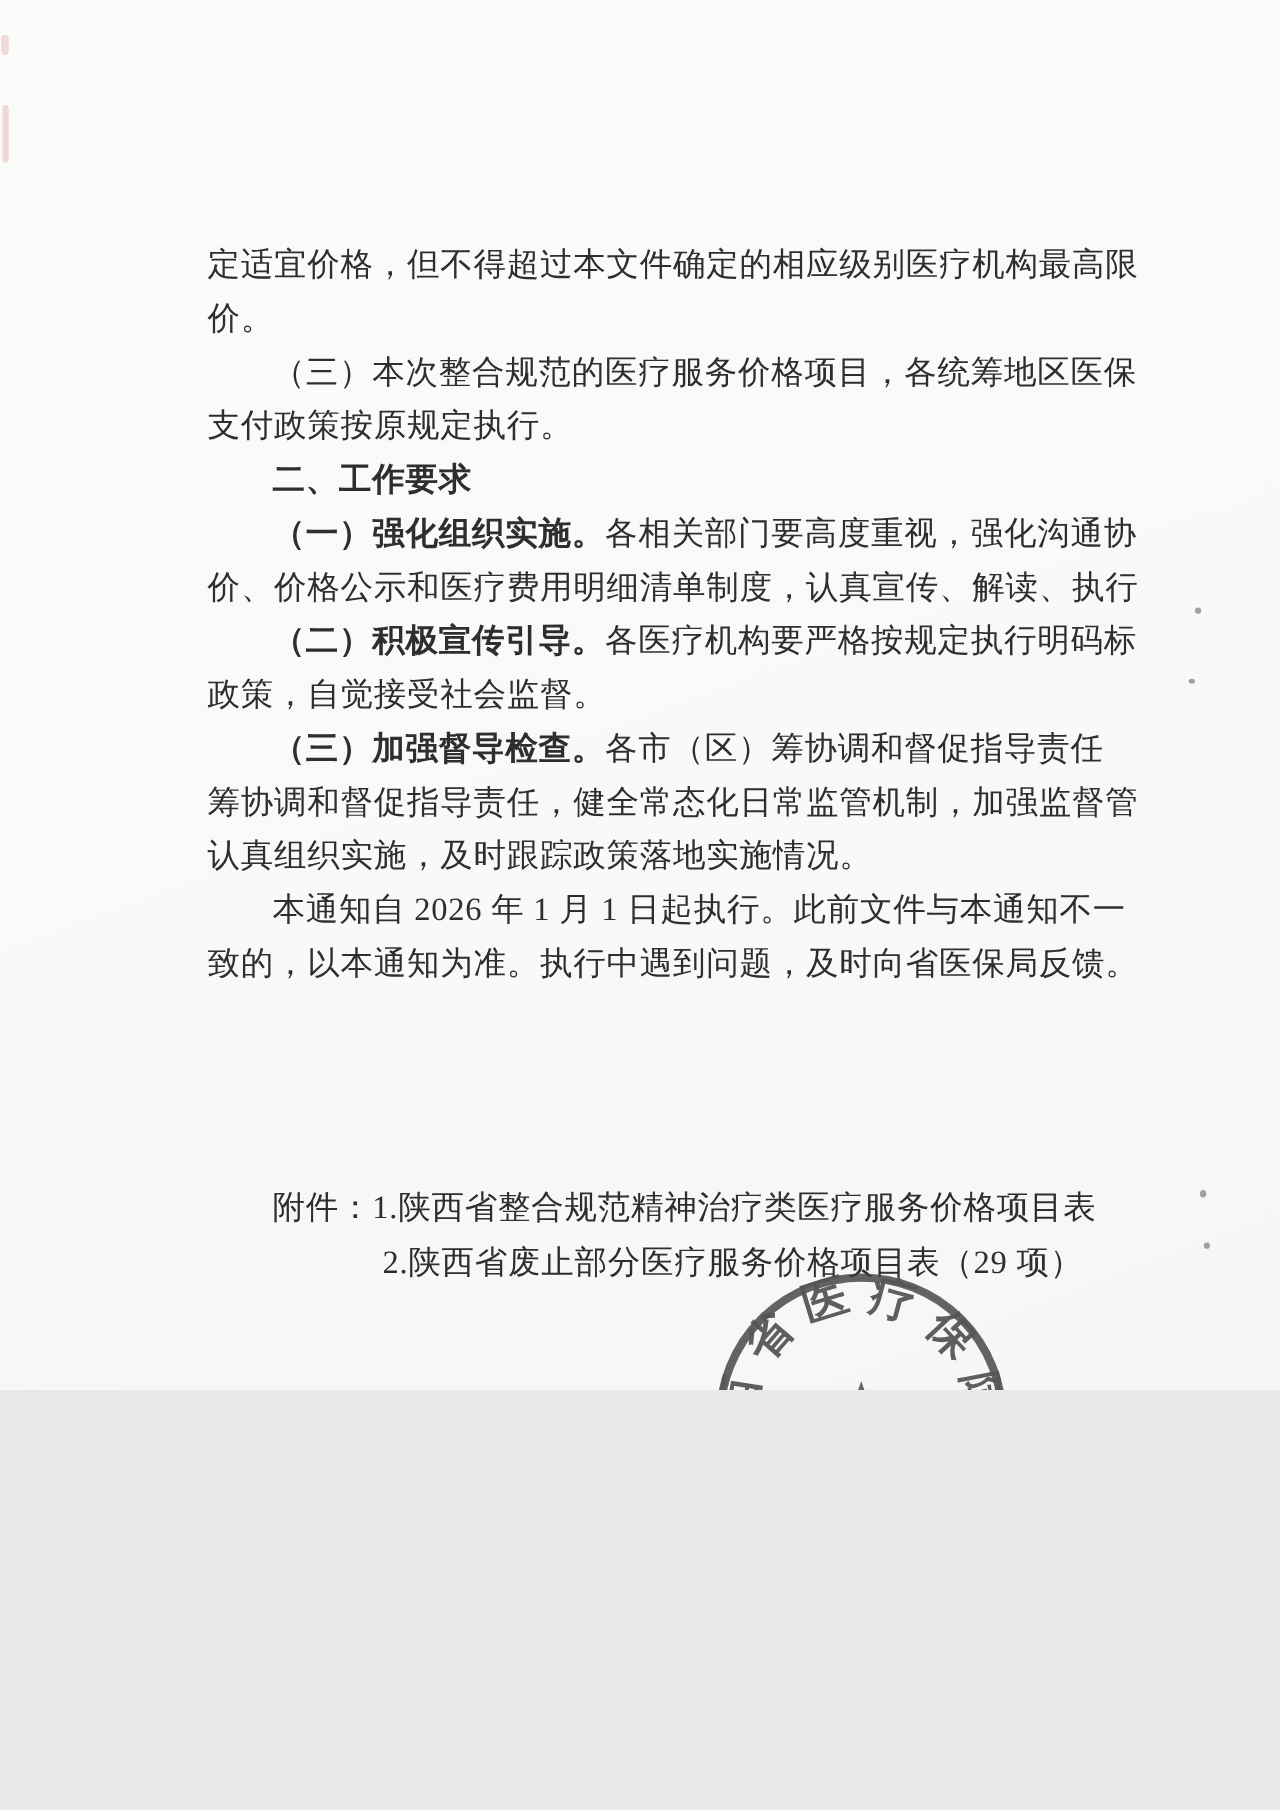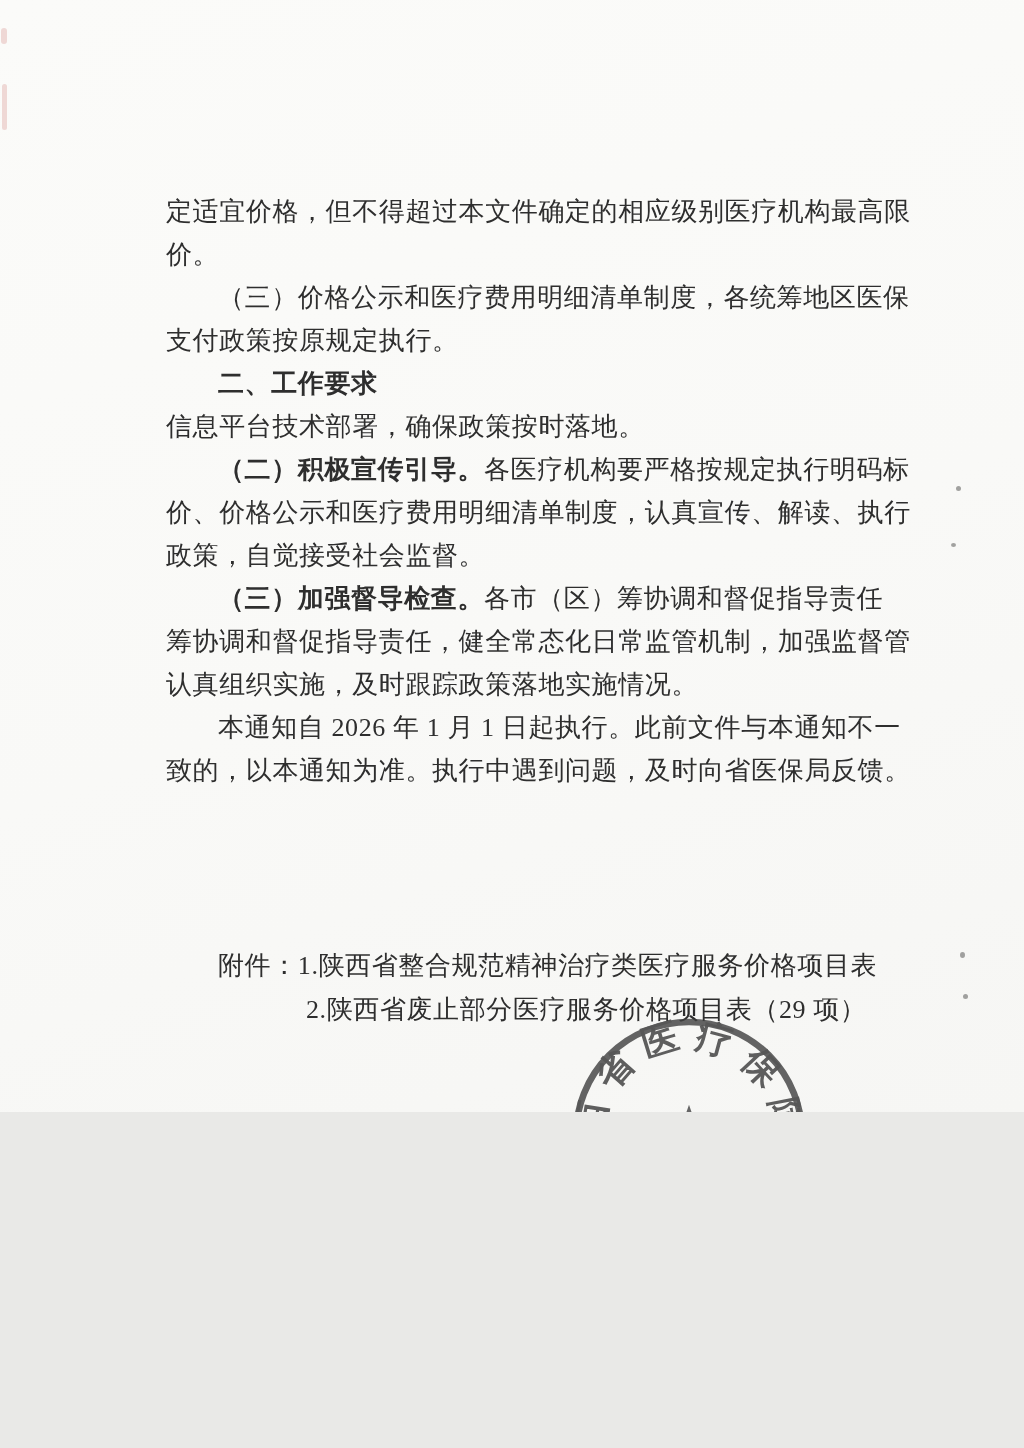--- a/index.html
+++ b/index.html
@@ -108,26 +108,26 @@
   .edge-mark.e2 { left: 2px; top: 84px; width: 5px; height: 46px; }
 </style>
 </head>
 <body>
 
 <div class="page">
 
   <div class="body-text">
     <div class="line"><span class="lead"></span><span>定适宜价格，但不得超过本文件确定的相应级别医疗机构最高限</span></div>
     <div class="line"><span class="lead"></span><span>价。</span></div>
-    <div class="line indent"><span class="lead"></span><span>（三）价格公示和医疗费用明细清单制度，各统筹地区医保</span></div>
+    <div class="line indent"><span class="lead"></span><span>（三）本次整合规范的医疗服务价格项目，各统筹地区医保</span></div>
     <div class="line"><span class="lead"></span><span>支付政策按原规定执行。</span></div>
     <div class="line indent"><span class="lead">二、工作要求</span><span></span></div>
-    <div class="line"><span class="lead"></span><span>信息平台技术部署，确保政策按时落地。</span></div>
+    <div class="line indent"><span class="lead">（一）强化组织实施。</span><span>各相关部门要高度重视，强化沟通协</span></div>
+    <div class="line"><span class="lead"></span><span>价、价格公示和医疗费用明细清单制度，认真宣传、解读、执行</span></div>
     <div class="line indent"><span class="lead">（二）积极宣传引导。</span><span>各医疗机构要严格按规定执行明码标</span></div>
-    <div class="line"><span class="lead"></span><span>价、价格公示和医疗费用明细清单制度，认真宣传、解读、执行</span></div>
     <div class="line"><span class="lead"></span><span>政策，自觉接受社会监督。</span></div>
     <div class="line indent"><span class="lead">（三）加强督导检查。</span><span>各市（区）筹协调和督促指导责任</span></div>
     <div class="line"><span class="lead"></span><span>筹协调和督促指导责任，健全常态化日常监管机制，加强监督管</span></div>
     <div class="line"><span class="lead"></span><span>认真组织实施，及时跟踪政策落地实施情况。</span></div>
     <div class="line indent"><span class="lead"></span><span>本通知自 2026 年 1 月 1 日起执行。此前文件与本通知不一</span></div>
     <div class="line"><span class="lead"></span><span>致的，以本通知为准。执行中遇到问题，及时向省医保局反馈。</span></div>
   </div>
 
   <div class="attachments">
     <div class="attach-line attach-first"><span>附件：</span><span>1.陕西省整合规范精神治疗类医疗服务价格项目表</span></div>

